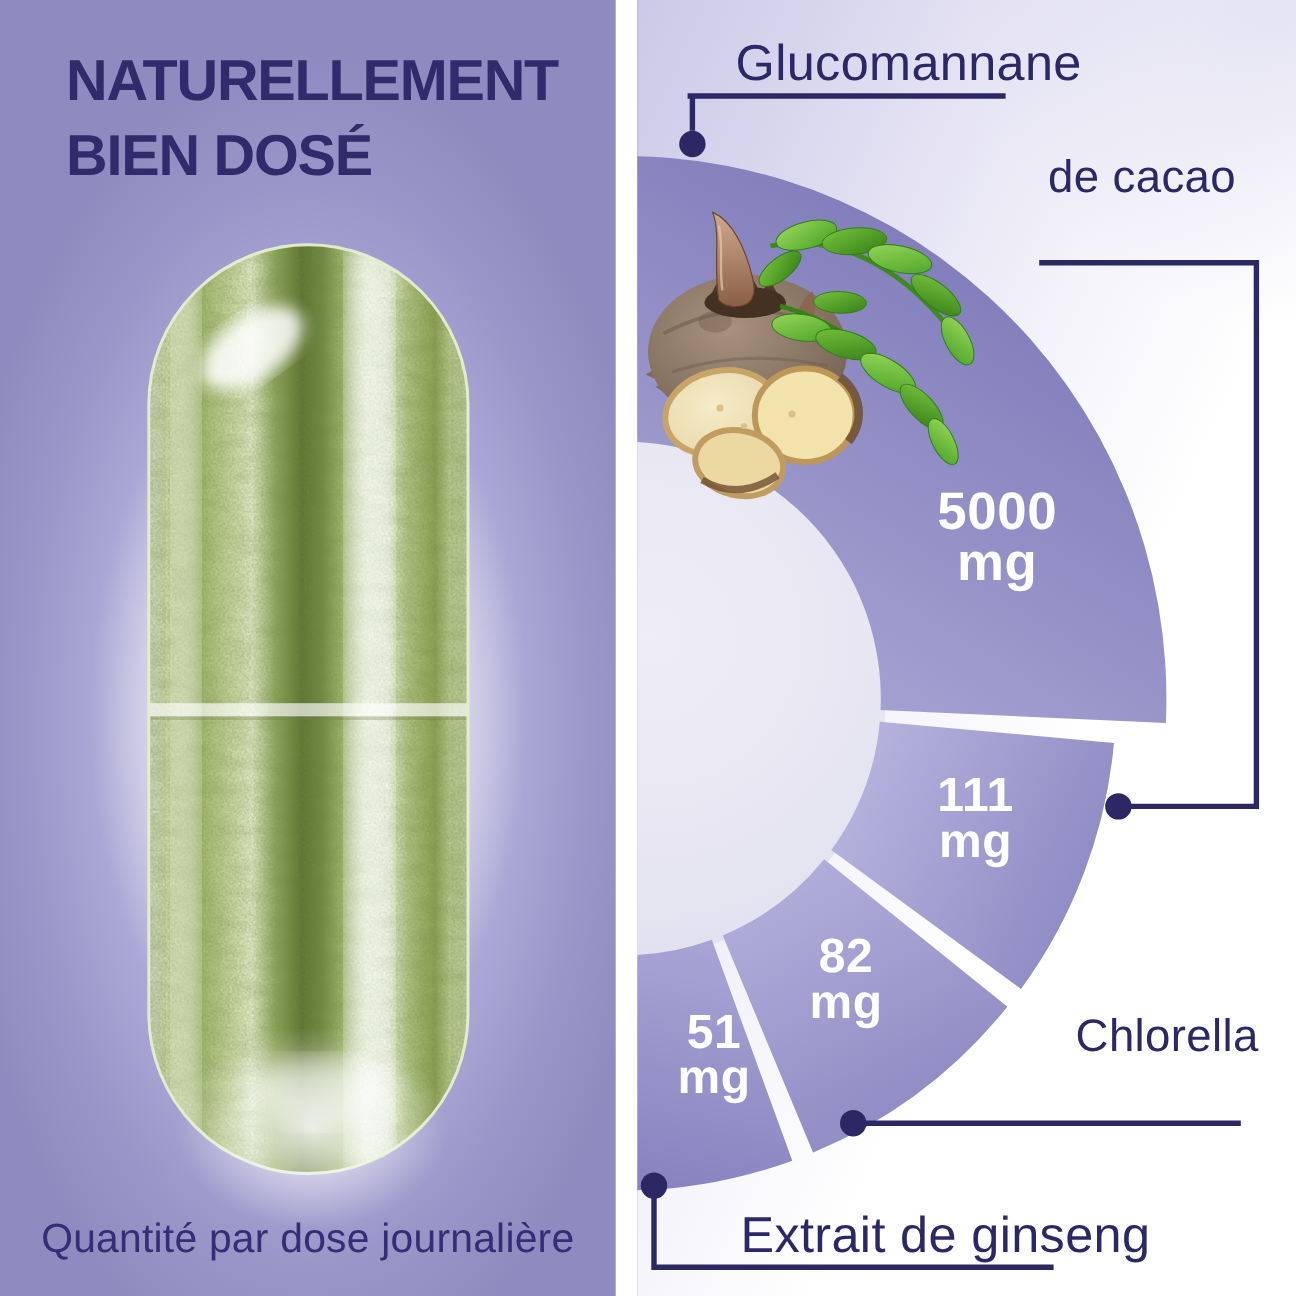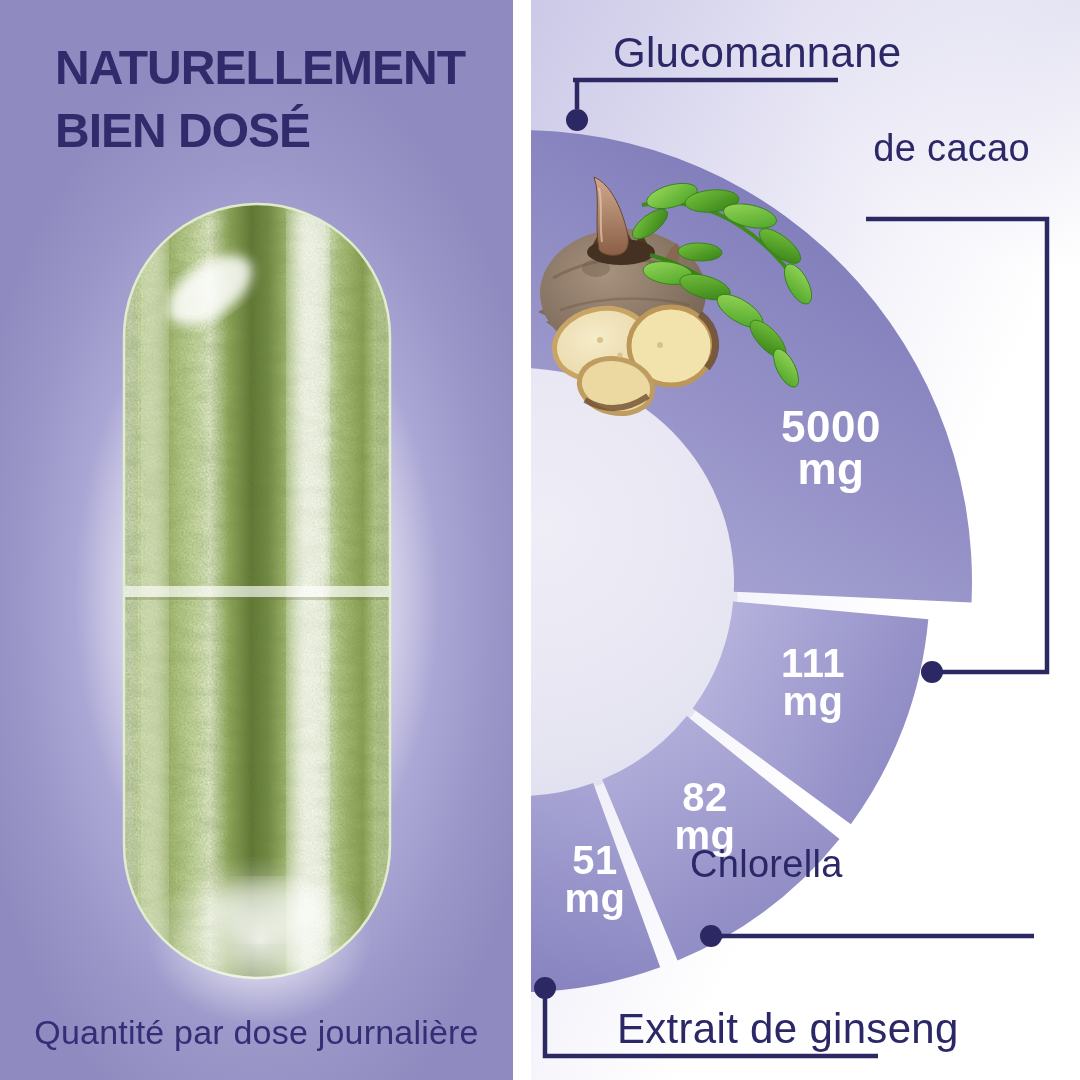--- a/index.html
+++ b/index.html
@@ -42,21 +42,21 @@
     background:
       radial-gradient(420px 420px at 100% 0%, rgba(205,203,232,.45) 0%, rgba(205,203,232,0) 65%),
       linear-gradient(115deg, #cbc9e7 0%, #dedcf0 22%, #f4f3fa 45%, #ffffff 62%, #ffffff 100%);
   }
   .donut-svg{position:absolute;left:0;top:0;}
   .seg-label{
     position:absolute;color:#2c2867;letter-spacing:.3px;line-height:1.08;white-space:nowrap;margin-left:40px;
   }
   .lbl-glucomannane{left:42px;top:30px;font-size:42px;}
   .lbl-extrait{right:50px;top:128px;font-size:38px;text-align:right;white-space:normal;width:330px;}
-  .lbl-chlorella{right:60px;top:844px;font-size:38px;text-align:left;white-space:normal;width:330px;}
+  .lbl-chlorella{right:31px;top:844px;font-size:38px;text-align:right;white-space:normal;width:330px;}
   .lbl-racine{left:46px;top:1006px;font-size:42px;}
   .value-label{
     position:absolute;transform:translate(-50%,-50%);
     color:#ffffff;font-weight:700;text-align:center;line-height:.95;letter-spacing:.5px;
   }
   .val-0{left:300px;top:448px;font-size:44px;}
   .val-1{left:282px;top:682px;font-size:40px;}
   .val-2{left:174px;top:816px;font-size:40px;}
   .val-3{left:43px;top:879px;font-size:40px;margin-left:21px;}
 </style>

